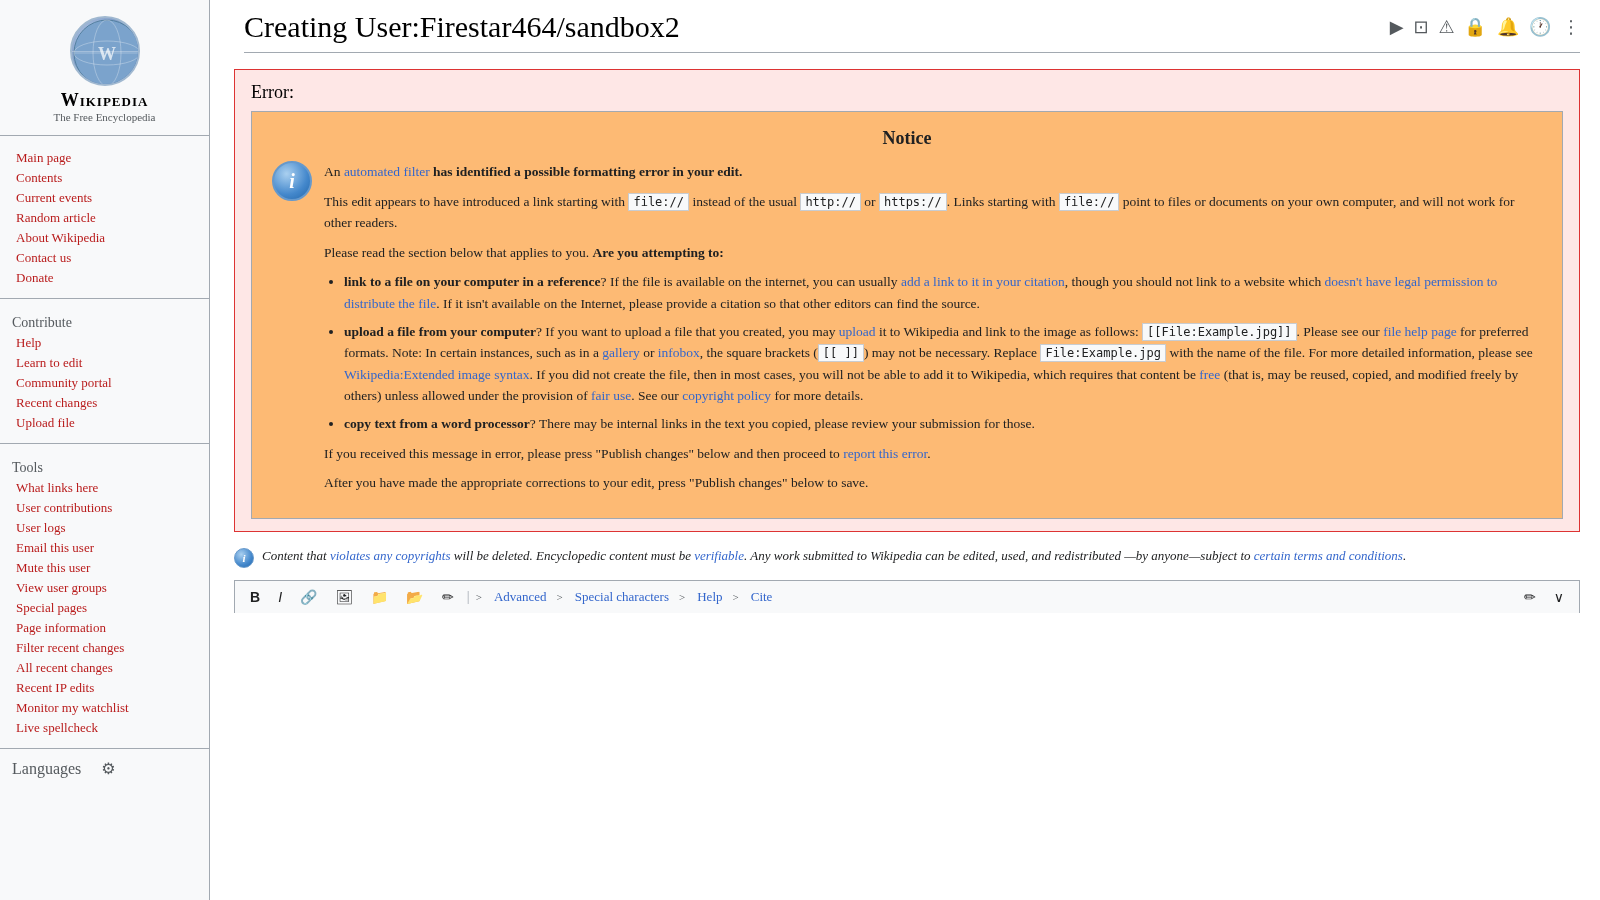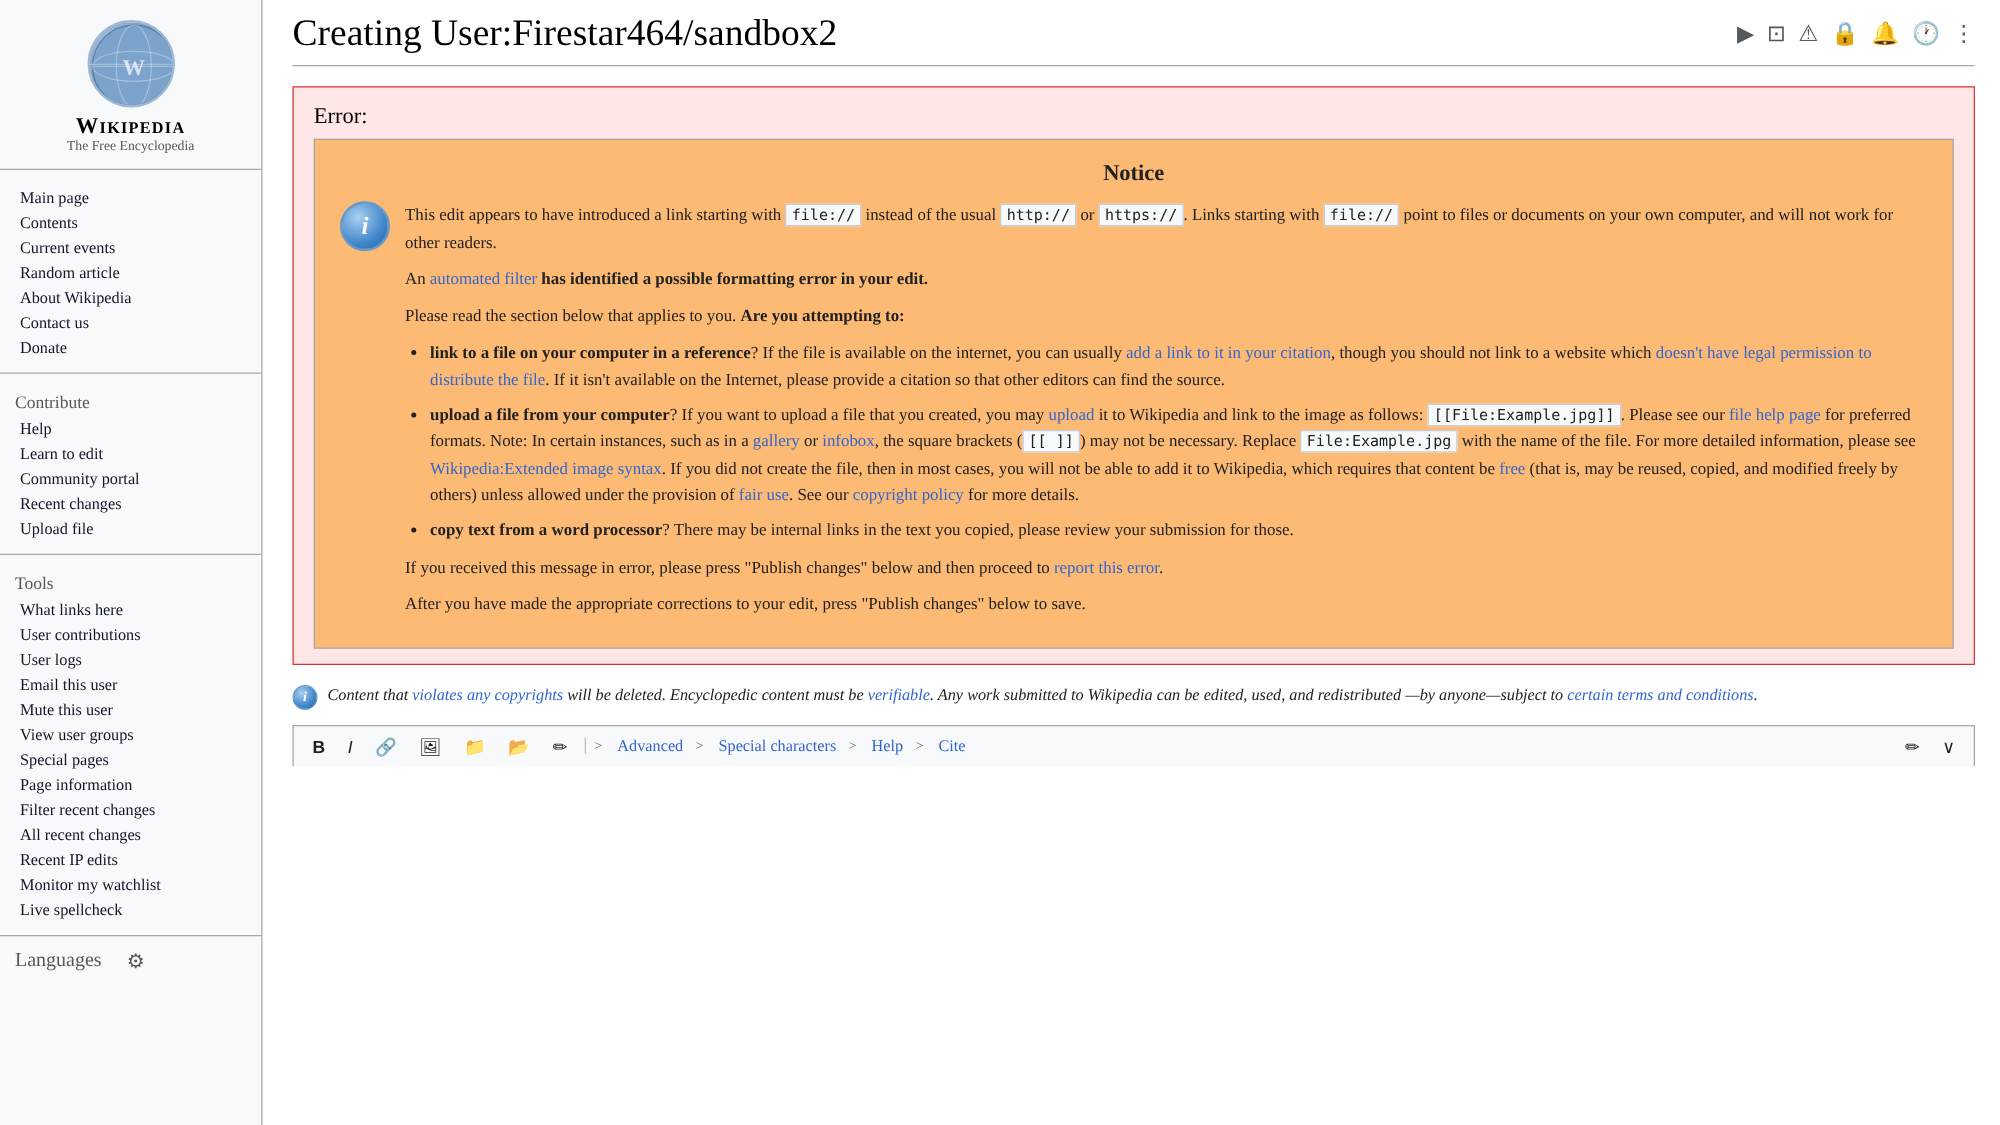--- a/index.html
+++ b/index.html
@@ -52,41 +52,42 @@
     .sidebar-section { padding: 4px 0; }
     .sidebar-section-title {
       color: #54595d;
       font-size: 14px;
       padding: 6px 12px 2px;
       font-weight: normal;
     }
     .sidebar-link {
       display: block;
       padding: 2px 12px 2px 16px;
-      color: #0f172a;
+      color: #b91c1c;
       cursor: pointer;
     }
 
     .sidebar-divider { border-top: 1px solid #a2a9b1; margin: 6px 0; }
 
     
     .main {
       flex: 1;
       padding: 0 20px 20px 24px;
       overflow: auto;
     }
 
     
     .page-header {
       display: flex;
       align-items: center;
       justify-content: space-between;
       border-bottom: 1px solid #a2a9b1;
       padding: 10px 0 8px;
       margin-bottom: 16px;
+      margin-left: 10px;
     }
     .page-title {
       font-family: 'Linux Libertine', Georgia, serif;
       font-size: 30px;
       font-weight: normal;
       color: #000;
     }
     .header-icons {
       display: flex;
       align-items: center;
@@ -309,24 +310,24 @@
     </div>
 
     <div class="error-box">
       <div class="error-label">Error:</div>
       <div class="notice-box">
         <div class="notice-title">Notice</div>
         <div class="notice-info">
           <div class="info-icon">i</div>
           <div class="notice-content">
             <p>
-              This edit appears to have introduced a link starting with <code class="code">file://</code> instead of the usual <code class="code">http://</code> or <code class="code">https://</code>. Links starting with <code class="code">file://</code> point to files or documents on your own computer, and will not work for other readers.
+              An <a>automated filter</a> <strong>has identified a possible formatting error in your edit.</strong>
             </p>
             <p>
-              An <a>automated filter</a> <strong>has identified a possible formatting error in your edit.</strong>
+              This edit appears to have introduced a link starting with <code class="code">file://</code> instead of the usual <code class="code">http://</code> or <code class="code">https://</code>. Links starting with <code class="code">file://</code> point to files or documents on your own computer, and will not work for other readers.
             </p>
             <p>
               Please read the section below that applies to you. <strong>Are you attempting to:</strong>
             </p>
             <ul class="bullet-list">
               <li>
                 <strong>link to a file on your computer in a reference</strong>? If the file is available on the internet, you can usually <a>add a link to it in your citation</a>, though you should not link to a website which <a>doesn't have legal permission to distribute the file</a>. If it isn't available on the Internet, please provide a citation so that other editors can find the source.
               </li>
               <li>
                 <strong>upload a file from your computer</strong>? If you want to upload a file that you created, you may <a>upload</a> it to Wikipedia and link to the image as follows: <code class="code">[[File:Example.jpg]]</code>. Please see our <a>file help page</a> for preferred formats. Note: In certain instances, such as in a <a>gallery</a> or <a>infobox</a>, the square brackets (<code class="code">[[ ]]</code>) may not be necessary. Replace <code class="code">File:Example.jpg</code> with the name of the file. For more detailed information, please see <a>Wikipedia:Extended image syntax</a>. If you did not create the file, then in most cases, you will not be able to add it to Wikipedia, which requires that content be <a>free</a> (that is, may be reused, copied, and modified freely by others) unless allowed under the provision of <a>fair use</a>. See our <a>copyright policy</a> for more details.

